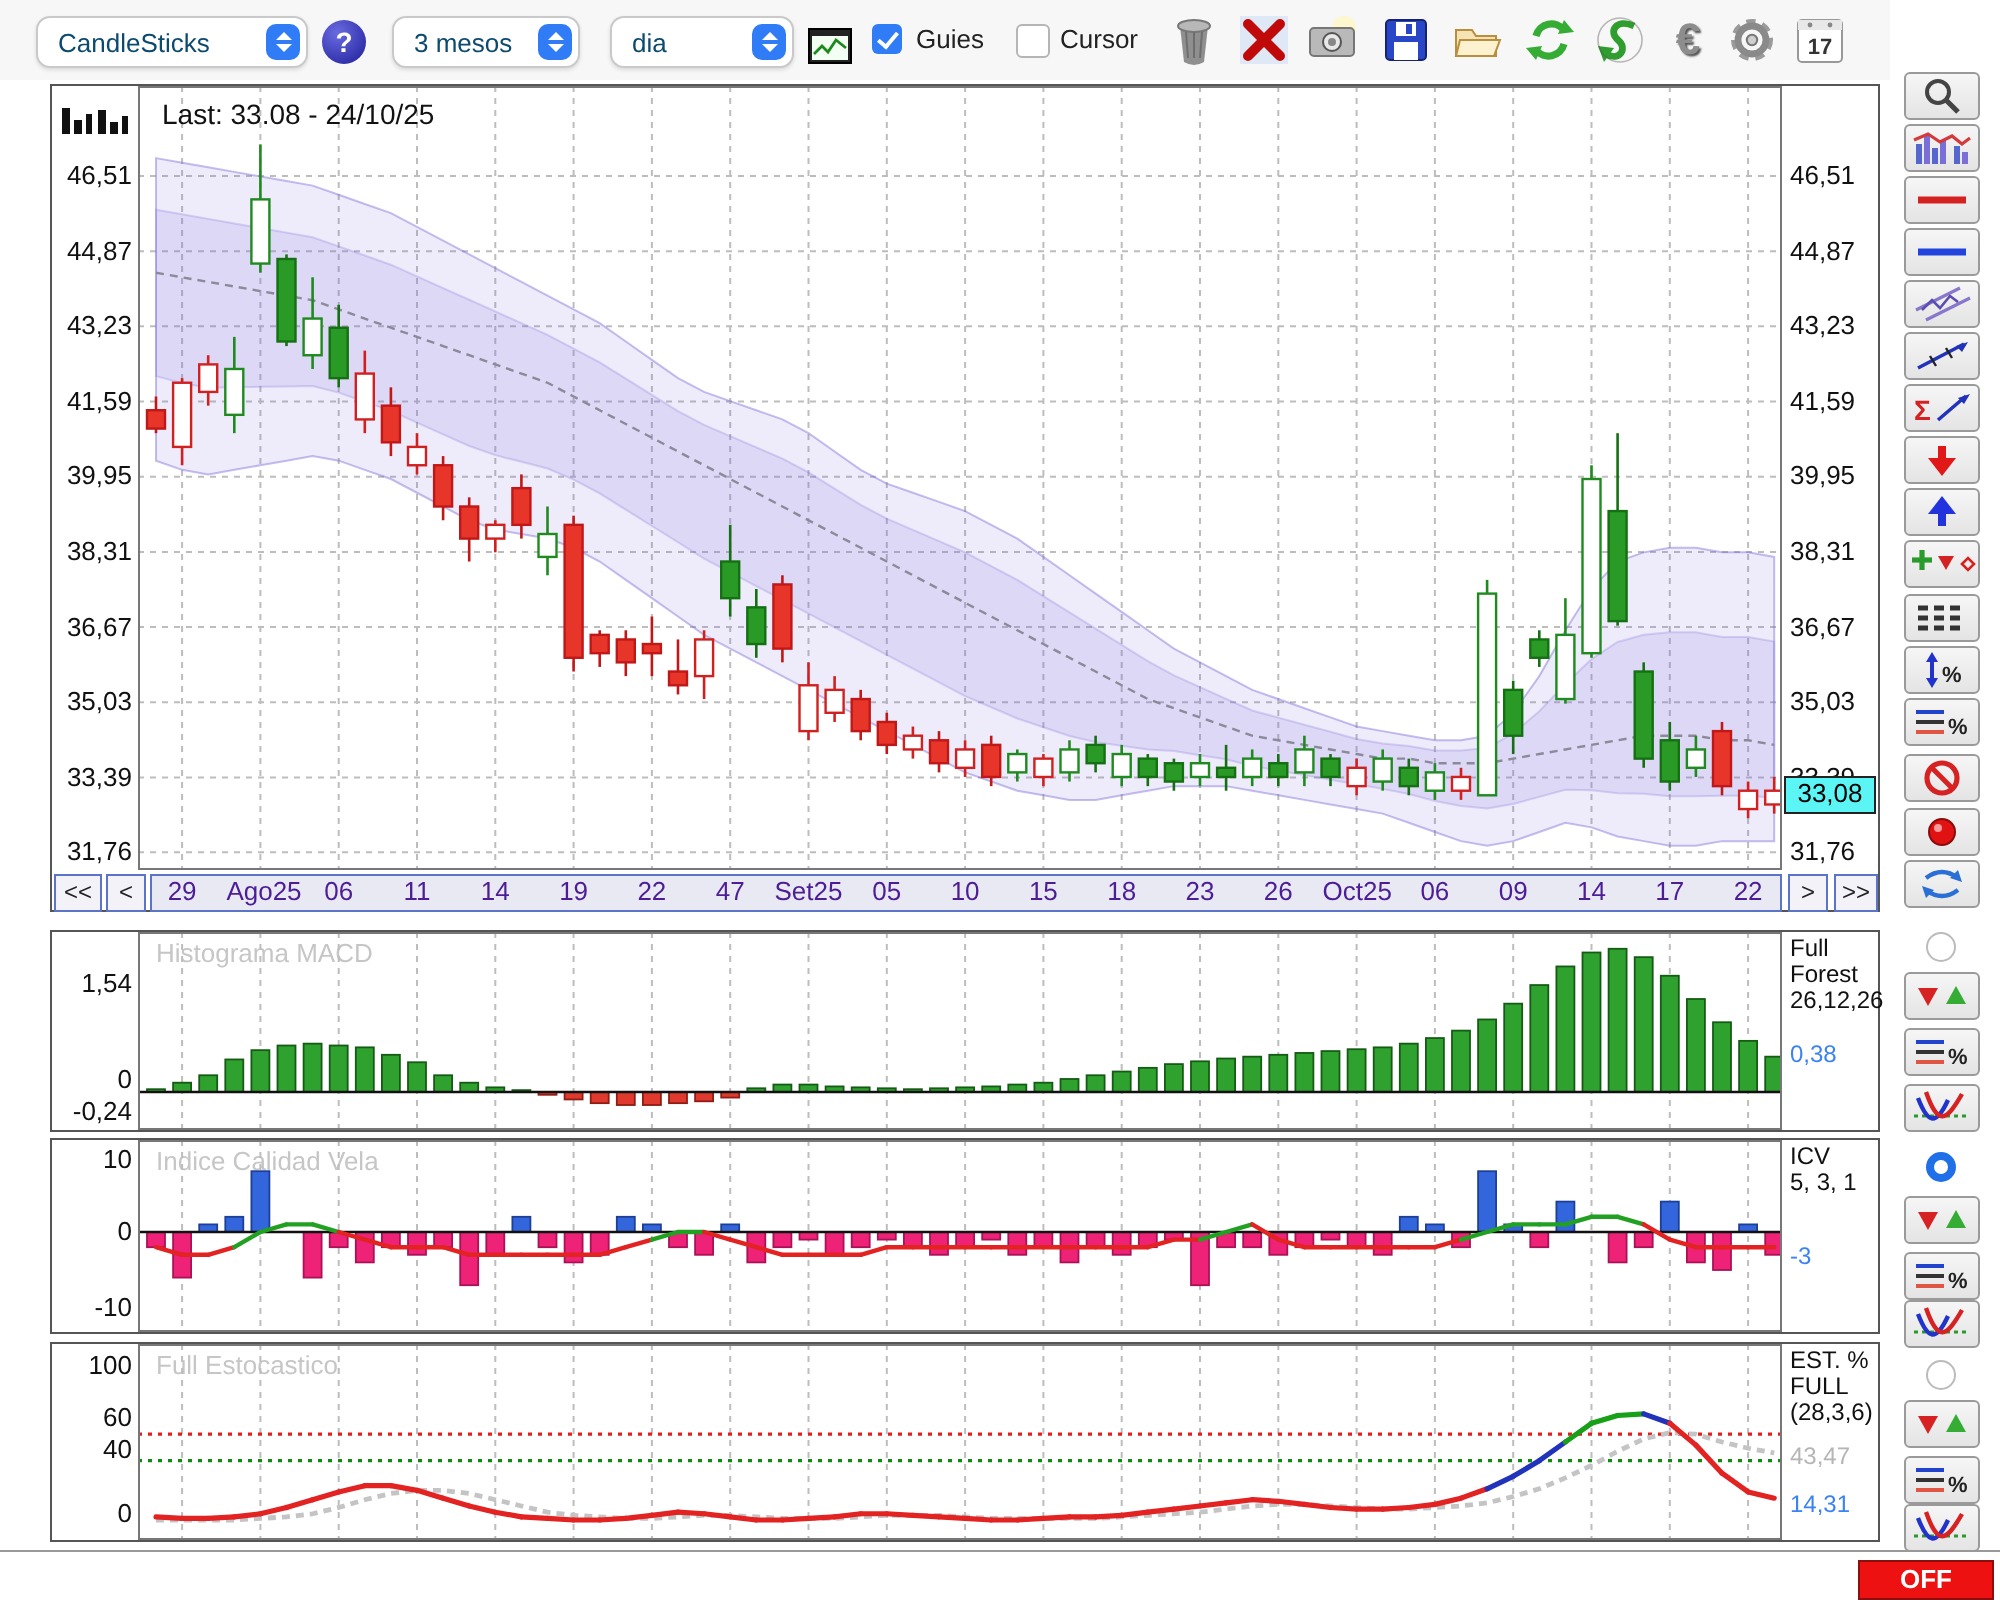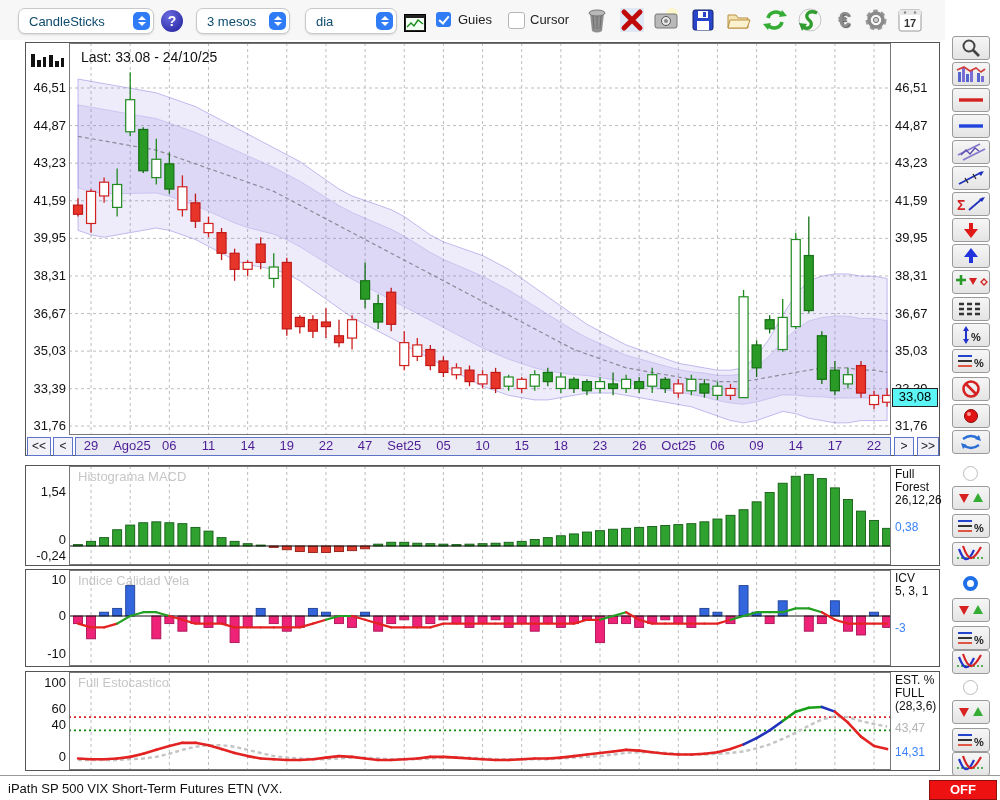--- a/index.html
+++ b/index.html
@@ -941,17 +941,16 @@
     <div class="sbtn" style="top:752px">
         <svg width="32" height="20">
           <line x1="2" y1="14" x2="30" y2="14" stroke="#2a9a2a" stroke-width="1.4" stroke-dasharray="2,2"></line>
           <path d="M4,5 C9,18 13,19 19,6" fill="none" stroke="#2233cc" stroke-width="2.2"></path>
           <path d="M8,2 C14,19 18,17 26,3" fill="none" stroke="#d62222" stroke-width="2.2"></path>
         </svg>
       </div>
   </div>
 
   <div id="statusbar">
-    <span id="instr">iPath SP 500 VIX Short-Term Futures ETN (VX.</span>
     <div id="offbtn">OFF</div>
   </div>
 
 </div>
 
 </body></html>

